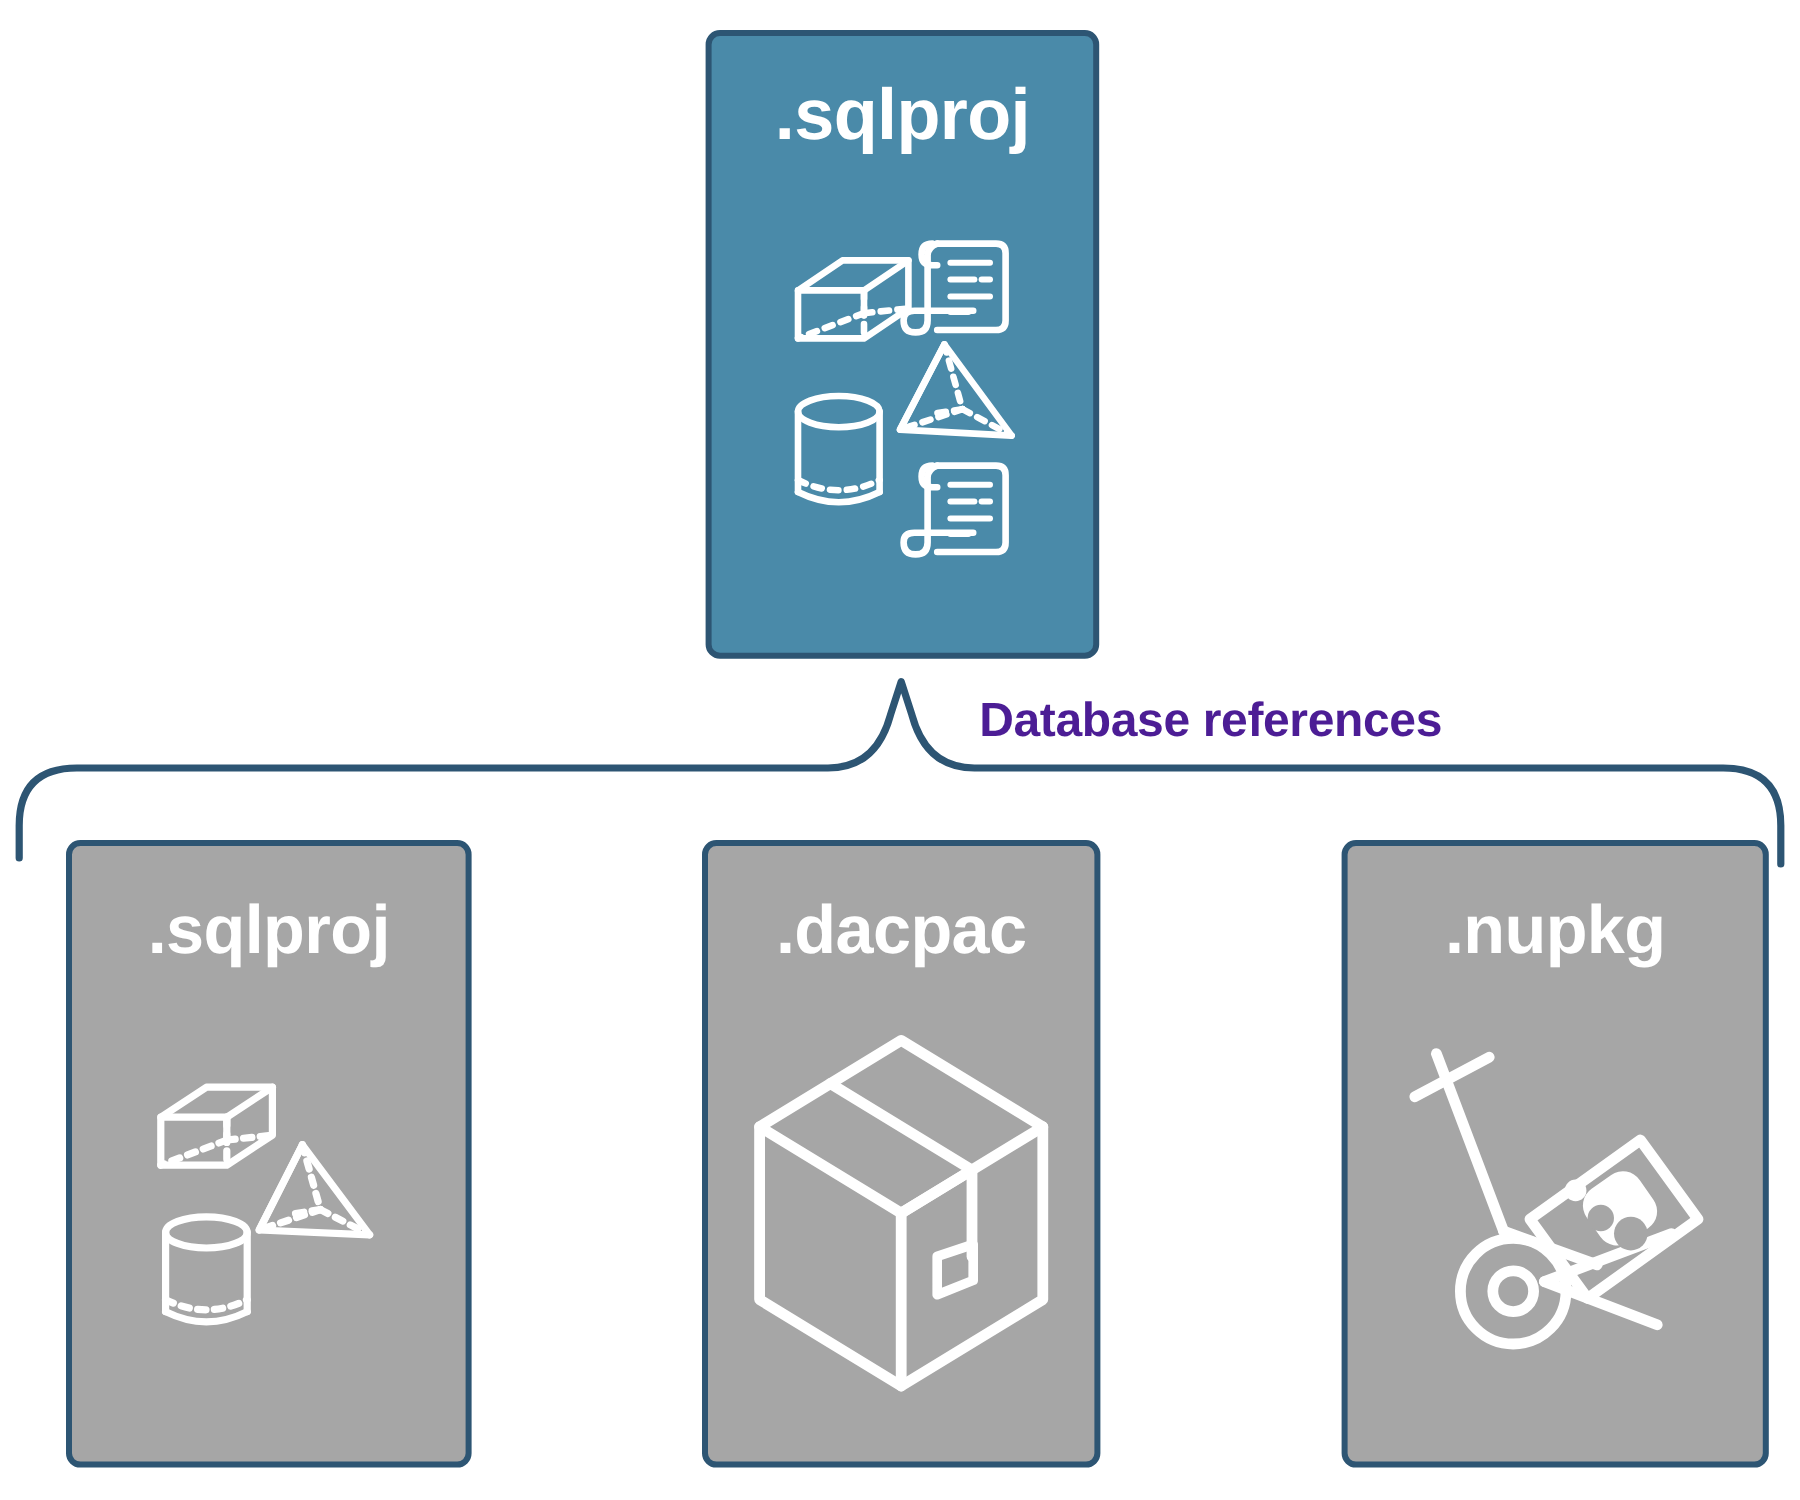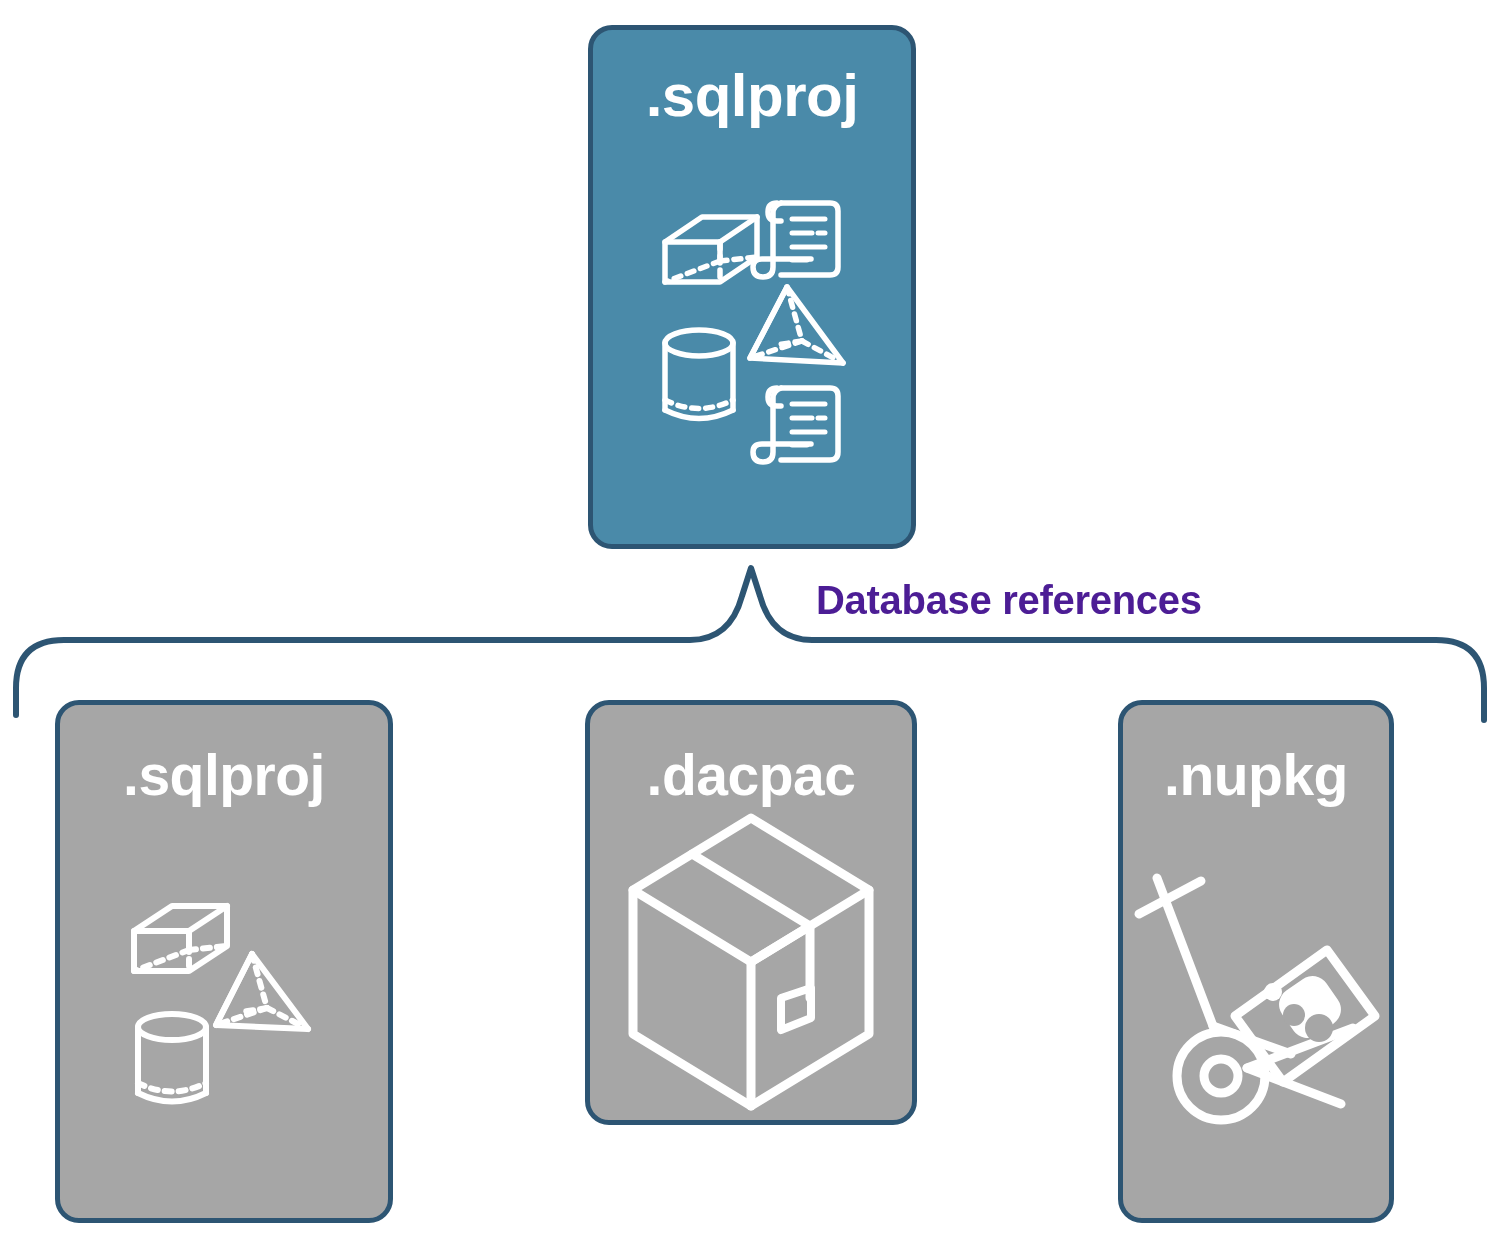--- a/index.html
+++ b/index.html
@@ -15,21 +15,21 @@
     width: 1500px;
     height: 1250px;
     background: #ffffff;
     overflow: hidden;
   }
 
   
   .card {
     position: absolute;
     box-sizing: border-box;
-    border-radius: 24px;
+    border-radius: 12px;
     border: 5px solid #2d5573;
     display: flex;
     flex-direction: column;
     align-items: center;
   }
   .card.primary {
     background: #4a8aa9;
   }
   .card.secondary {
     background: #a6a6a6;
@@ -57,25 +57,25 @@
     width: 328px; height: 524px;
   }
   #card-root .card-title { font-size: 60px; margin-top: 36px; }
 
   #card-sqlproj {
     left: 55px; top: 700px;
     width: 338px; height: 523px;
   }
   #card-dacpac {
     left: 585px; top: 700px;
-    width: 332px; height: 425px;
+    width: 332px; height: 523px;
   }
   #card-nupkg {
     left: 1118px; top: 700px;
-    width: 276px; height: 523px;
+    width: 356px; height: 523px;
   }
   #card-sqlproj .card-title,
   #card-dacpac .card-title,
   #card-nupkg .card-title { font-size: 57px; margin-top: 42px; }
 
   
   #bracket-connector {
     position: absolute;
     left: 0; top: 548px;
     width: 1500px; height: 180px;

